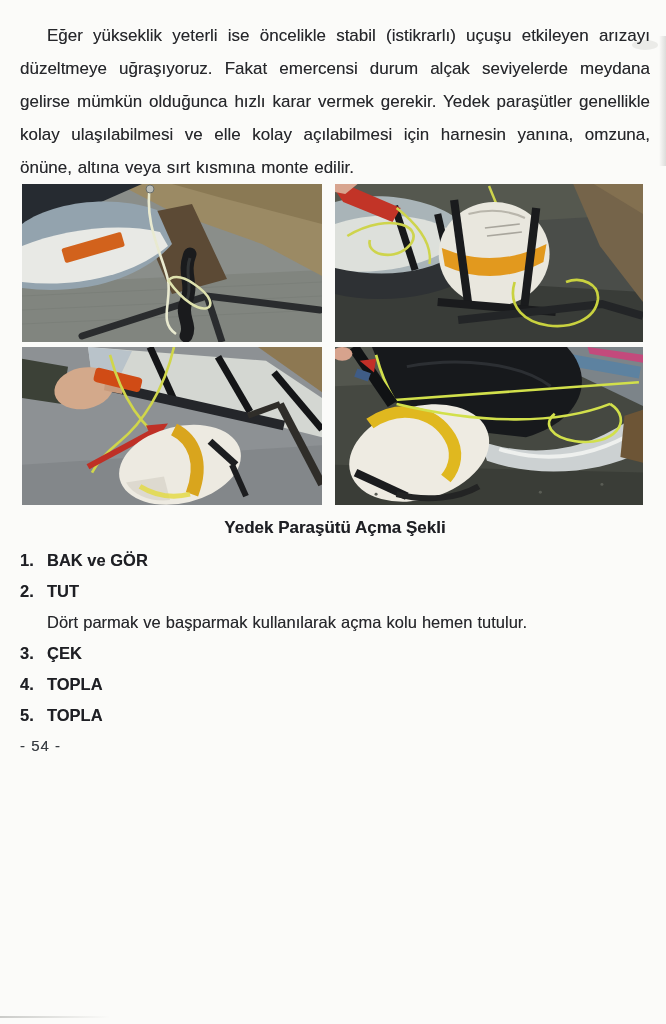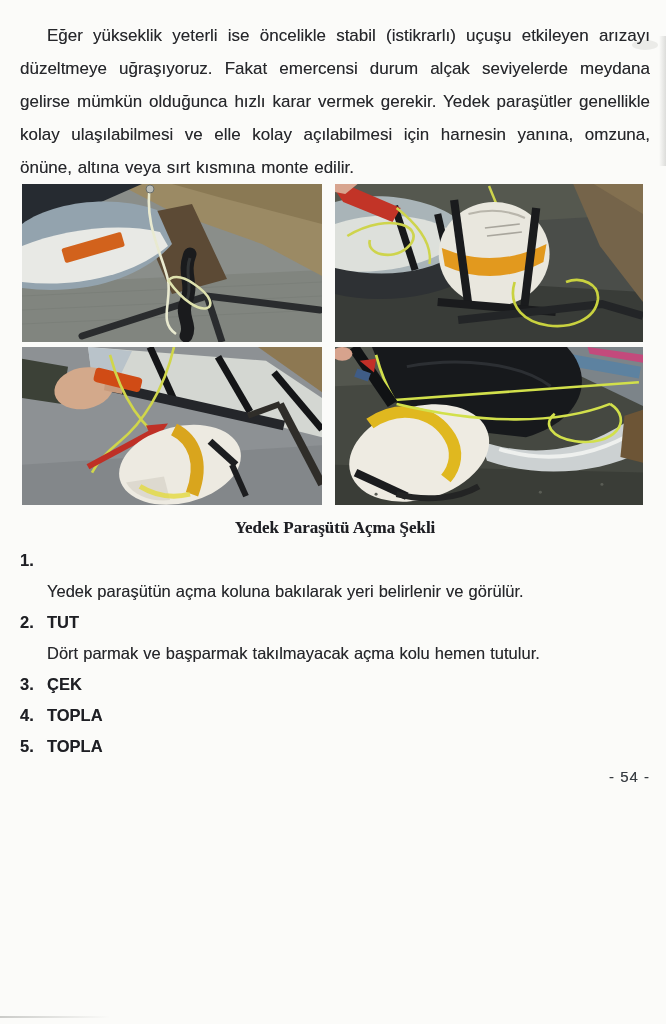--- a/index.html
+++ b/index.html
@@ -21,28 +21,28 @@
     display:grid;grid-template-columns:300px 308px;grid-template-rows:158px 158px;
     gap:5px 13px;
   }
   .photo{
     position:relative;overflow:hidden;background:#777;
     box-shadow:inset 0 0 0 1px rgba(45,45,40,.55);
   }
   .photo svg{display:block;width:100%;height:100%;}
   .figure-caption{
     margin:8px 0 0 0;height:30px;line-height:30px;
-    text-align:center;font-weight:bold;font-size:17px;color:#1e1f24;font-family:Liberation Serif, serif;
+    text-align:center;font-weight:bold;font-size:17px;color:#1e1f24;
   }
   .steps{margin-top:2px;font-size:16.5px;line-height:31px;}
   .step-title{font-weight:bold;color:#1e1f24;display:flex;}
   .step-num{width:27px;flex:0 0 27px;}
   .step-desc{margin:0;text-align:justify;text-indent:27px;word-spacing:.5px;}
   .page-number{
-    margin-top:5px;height:20px;line-height:20px;text-align:right;
+    margin-top:5px;height:20px;line-height:20px;text-align:left;
     font-size:15px;color:#363b41;letter-spacing:1px;
   }
   
   .artifact{position:absolute;pointer-events:none;}
   .artifact.right-edge{right:0;top:36px;width:7px;height:130px;
     background:linear-gradient(to left,rgba(110,112,108,.22),rgba(110,112,108,0));}
   .artifact.bottom-line{left:0;top:1016px;width:110px;height:2px;
     background:linear-gradient(to right,rgba(90,92,88,.30),rgba(90,92,88,0));}
   .artifact.top-right-blob{right:8px;top:40px;width:26px;height:10px;border-radius:50%;
     background:rgba(120,122,118,.12);}
@@ -188,28 +188,28 @@
       </svg>
     </div>
   </div>
 
   <div class="figure-caption doc-text">Yedek Paraşütü Açma Şekli</div>
 
   <div class="steps doc-text">
 
     <div class="step-title">
       <span class="step-num">1.</span>
-    </div>
-    <p class="step-desc">Yedek paraşütün açma koluna bakılarak yeri belirlenir ve görülür.</p>
+      <span>BAK ve GÖR</span>
+    </div>
 
     <div class="step-title">
       <span class="step-num">2.</span>
       <span>TUT</span>
     </div>
-    <p class="step-desc">Dört parmak ve başparmak takılmayacak açma kolu hemen tutulur.</p>
+    <p class="step-desc">Dört parmak ve başparmak kullanılarak açma kolu hemen tutulur.</p>
 
     <div class="step-title">
       <span class="step-num">3.</span>
       <span>ÇEK</span>
     </div>
 
     <div class="step-title">
       <span class="step-num">4.</span>
       <span>TOPLA</span>
     </div>

